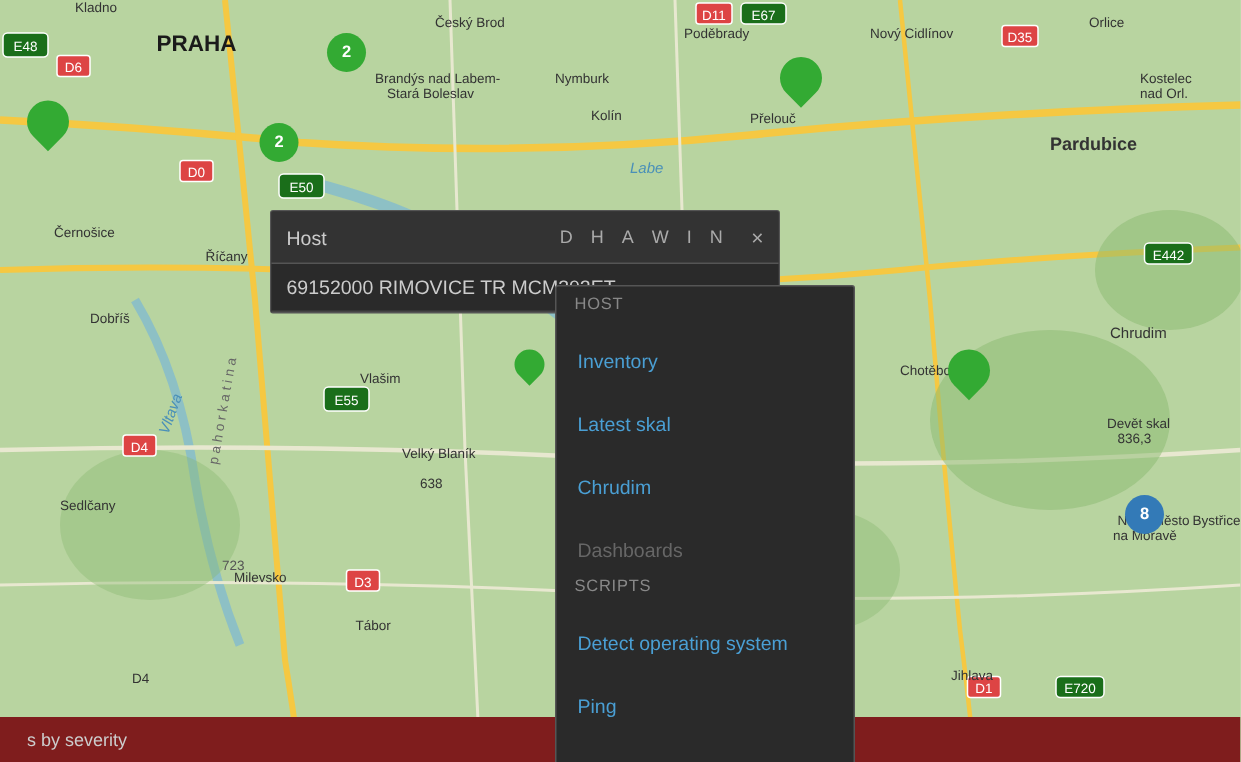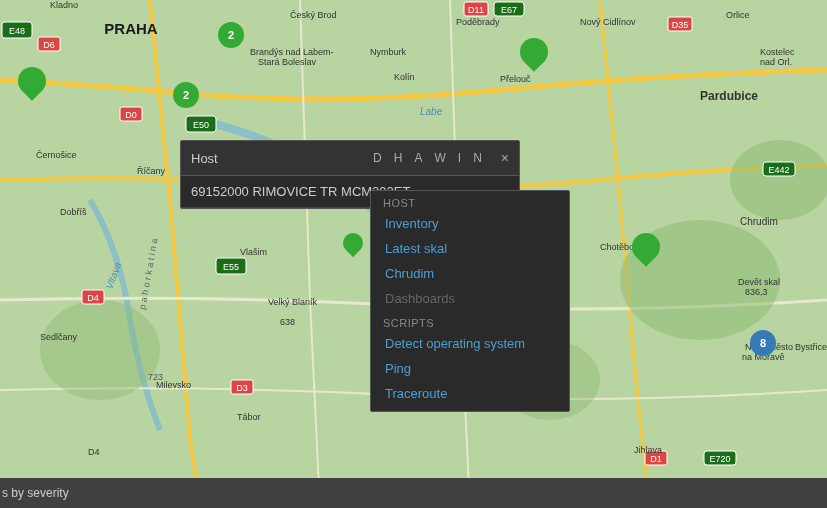--- a/index.html
+++ b/index.html
@@ -18,24 +18,24 @@
       position: absolute;
       top: 0; left: 0;
       width: 100%; height: 100%;
     }
 
     
     .bottom-bar {
       position: absolute;
       bottom: 0; left: 0; right: 0;
       height: 30px;
-      background: #404040;
-      display: flex;
-      align-items: center;
-      padding: 0 2px;
+      background: #7f1d1d;
+      display: flex;
+      align-items: center;
+      padding: 0 18px;
       color: #ccc;
       font-size: 12px;
       z-index: 10;
     }
 
     
     .marker {
       position: absolute;
       width: 28px;
       height: 28px;
@@ -135,20 +135,21 @@
       font-size: 11px;
       text-transform: uppercase;
       letter-spacing: 0.5px;
     }
     .context-menu-item {
       padding: 5px 14px;
       color: #4a9fd4;
       font-size: 13px;
       cursor: pointer;
       display: block;
+      margin-top: 17px;
     }
     .context-menu-item.disabled {
       color: #666;
       cursor: default;
     }
   </style>
 </head>
 <body>
 
 <div id="map-container">

